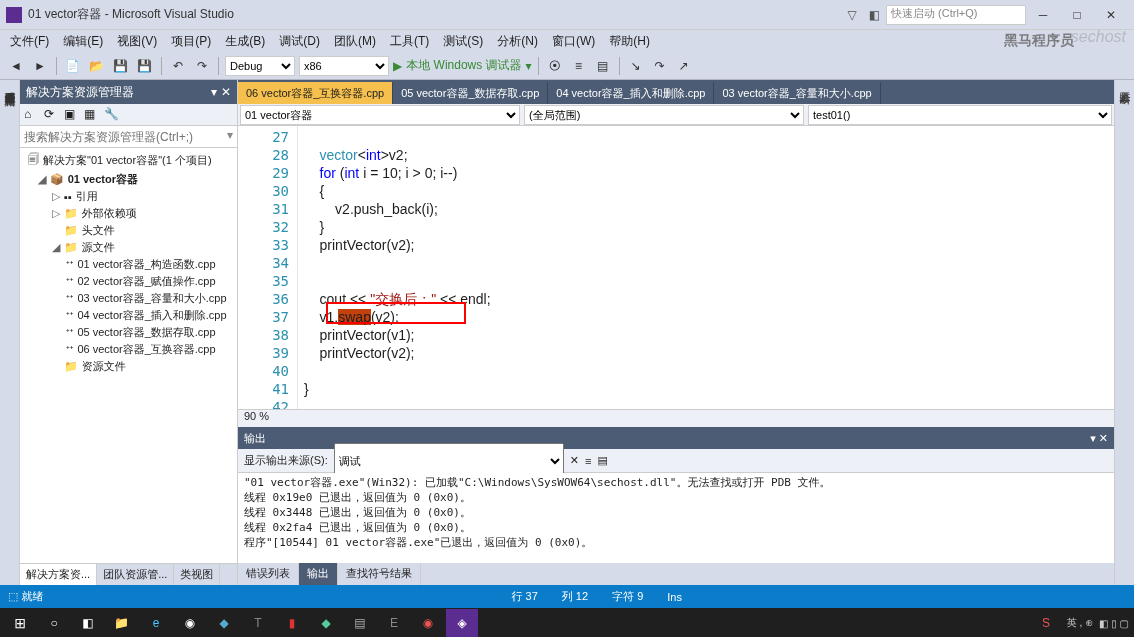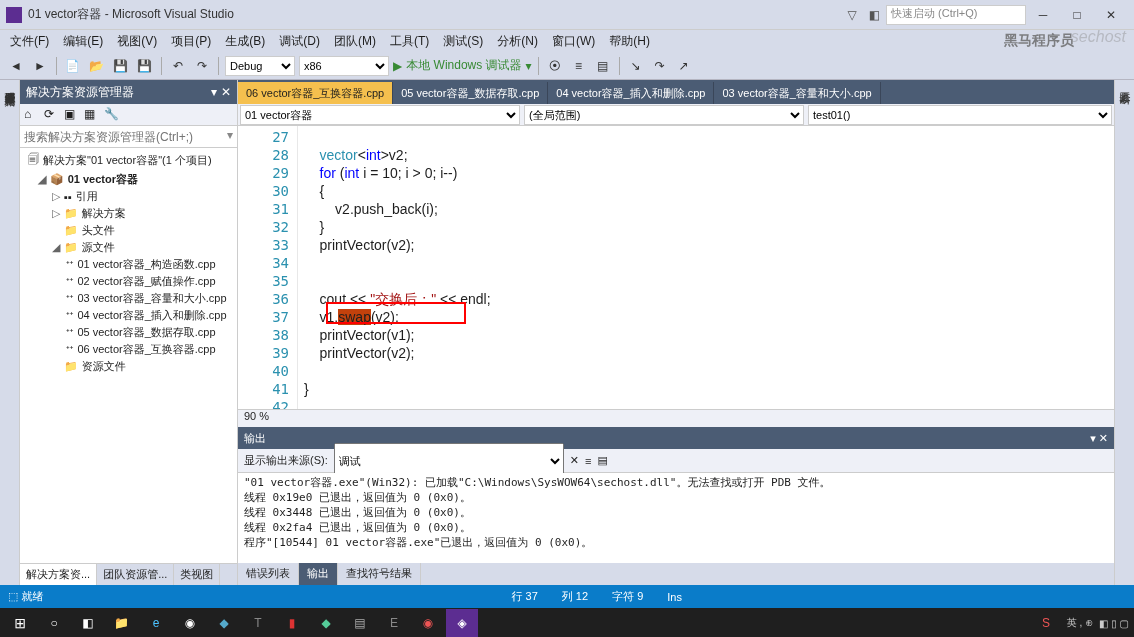--- a/index.html
+++ b/index.html
@@ -146,21 +146,21 @@
       <span class="ic">🔧</span>
     </div>
     <div class="explorer-search">
       <input placeholder="搜索解决方案资源管理器(Ctrl+;)" style="">
       <span style="padding:2px 4px;color:#888">▾</span>
     </div>
     <div class="tree">
       <div class="node">🗐 <span>解决方案"01 vector容器"(1 个项目)</span></div>
       <div class="node bold indent1"><span class="caret">◢</span>📦 <span>01 vector容器</span></div>
       <div class="node indent2"><span class="caret">▷</span>▪▪ <span>引用</span></div>
-      <div class="node indent2"><span class="caret">▷</span>📁 <span>解决方案</span></div>
+      <div class="node indent2"><span class="caret">▷</span>📁 <span>外部依赖项</span></div>
       <div class="node indent2"><span class="caret"></span>📁 <span>头文件</span></div>
       <div class="node indent2"><span class="caret">◢</span>📁 <span>源文件</span></div>
       <div class="node indent3">⁺⁺ <span>01 vector容器_构造函数.cpp</span></div>
       <div class="node indent3">⁺⁺ <span>02 vector容器_赋值操作.cpp</span></div>
       <div class="node indent3">⁺⁺ <span>03 vector容器_容量和大小.cpp</span></div>
       <div class="node indent3">⁺⁺ <span>04 vector容器_插入和删除.cpp</span></div>
       <div class="node indent3">⁺⁺ <span>05 vector容器_数据存取.cpp</span></div>
       <div class="node indent3">⁺⁺ <span>06 vector容器_互换容器.cpp</span></div>
       <div class="node indent2"><span class="caret"></span>📁 <span>资源文件</span></div>
     </div>

